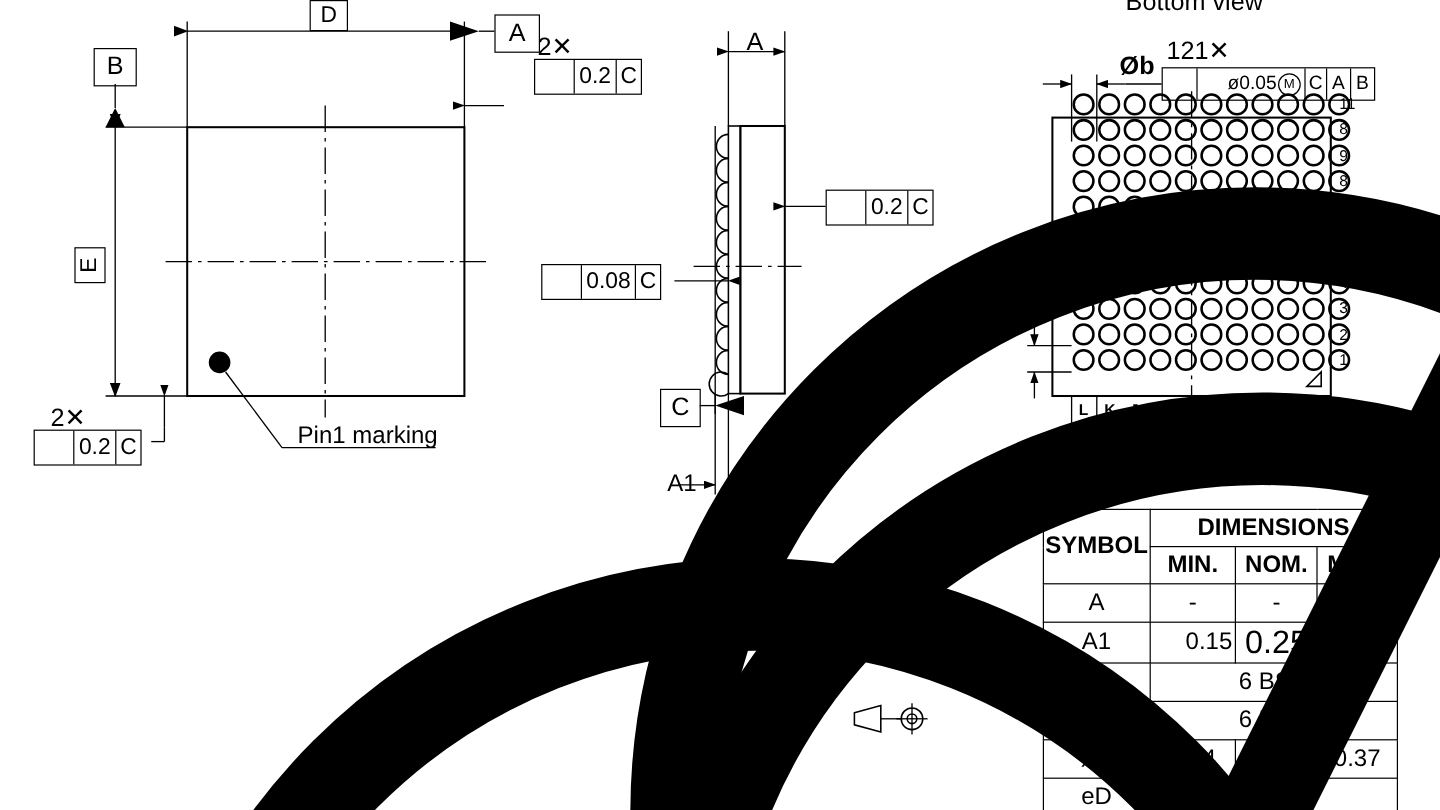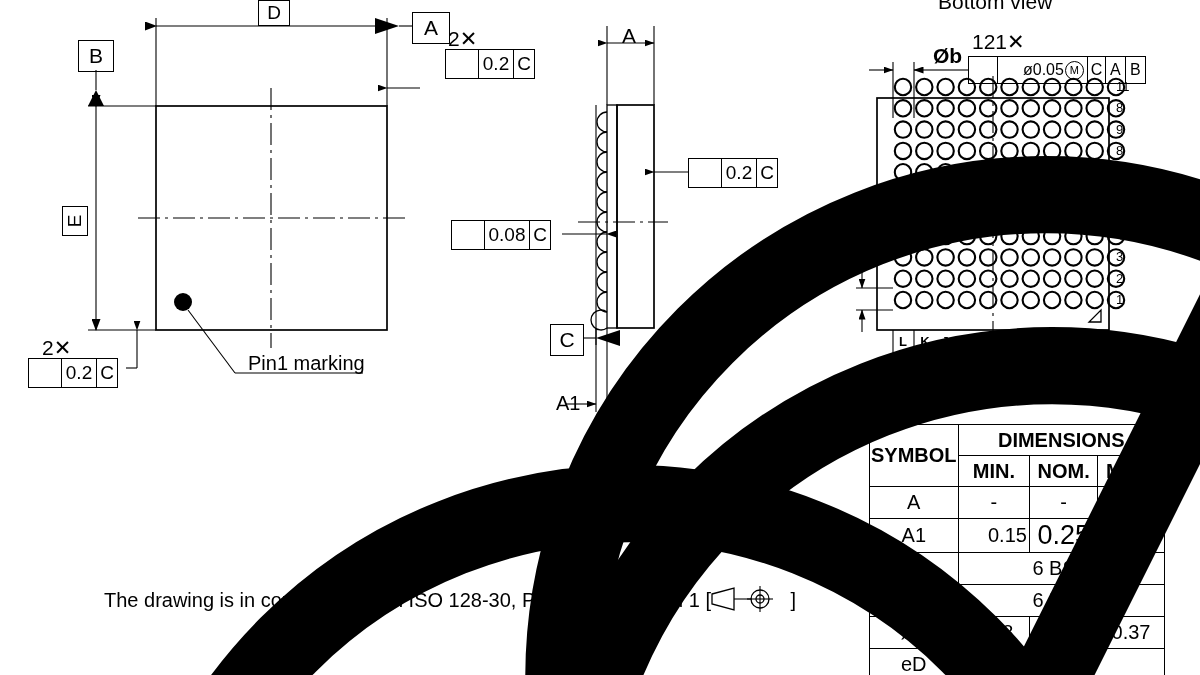--- a/index.html
+++ b/index.html
@@ -380,24 +380,20 @@
       <div style="position: absolute; left: 85.9px; top: 0px; font-size: 13px; font-weight: bold;">H</div>
       <div style="position: absolute; left: 107.2px; top: 0px; font-size: 13px; font-weight: bold;">G</div>
       <div style="position: absolute; left: 128.5px; top: 6px; font-size: 13px; font-weight: bold;">F</div>
       <div style="position: absolute; left: 149.8px; top: 0px; font-size: 13px; font-weight: bold;">E</div>
       <div style="position: absolute; left: 171.1px; top: 0px; font-size: 13px; font-weight: bold;">D</div>
       <div style="position: absolute; left: 192.4px; top: 0px; font-size: 13px; font-weight: bold;">C</div>
       <div style="position: absolute; left: 213.7px; top: 0px; font-size: 13px; font-weight: bold;">B</div>
       <div style="position: absolute; left: 235px; top: 0px; font-size: 13px; font-weight: bold;">A</div>
     </div>
 
-<div style="position:absolute;left:104px;top:589px;font-size:20px;white-space:nowrap;">
-  <span>The drawing is in compliance with ISO 128-30, Projection Method 1 [</span>
-  <span style="display:inline-block;width:74px;"></span><span>]</span>
-</div>
 
 <table id="dim-table" style="position:absolute;left:869px;top:424px;border-collapse:collapse;width:296px;">
   <thead>
     <tr>
       <th rowspan="2" style="border:1.6px solid #000;width:84px;height:56px;" class="tbl-t">SYMBOL</th>
       <th colspan="3" style="border:1.6px solid #000;height:28px;" class="tbl-t">DIMENSIONS</th>
     </tr>
     <tr>
       <th style="border:1.6px solid #000;width:70px;height:28px;" class="tbl-t">MIN.</th>
       <th style="border:1.6px solid #000;width:70px;" class="tbl-t">NOM.</th>
@@ -420,21 +416,21 @@
         <tr>
           <td style="border: 1.6px solid rgb(0, 0, 0); height: 29px; text-align: center; font-size: 20px;">D</td>
           <td colspan="3" style="border: 1.6px solid rgb(0, 0, 0); height: 29px; text-align: center; font-size: 20px;">6 BSC</td>
         </tr>
         <tr>
           <td style="border: 1.6px solid rgb(0, 0, 0); height: 29px; text-align: center; font-size: 20px;">E</td>
           <td colspan="3" style="border: 1.6px solid rgb(0, 0, 0); height: 29px; text-align: center; font-size: 20px;">6 BSC</td>
         </tr>
         <tr>
           <td style="border: 1.6px solid rgb(0, 0, 0); height: 29px; text-align: center; font-size: 20px;">Øb</td>
-          <td style="border: 1.6px solid rgb(0, 0, 0); height: 29px; text-align: center; font-size: 20px;">0.18</td>
+          <td style="border: 1.6px solid rgb(0, 0, 0); height: 29px; text-align: center; font-size: 20px;">0.24</td>
           <td style="border: 1.6px solid rgb(0, 0, 0); height: 29px; text-align: center; font-size: 20px;">0.32</td>
           <td style="border: 1.6px solid rgb(0, 0, 0); height: 29px; text-align: center; font-size: 20px;">0.37</td>
         </tr>
         <tr>
           <td style="border: 1.6px solid rgb(0, 0, 0); height: 29px; text-align: center; font-size: 20px;">eD</td>
           <td colspan="3" style="border: 1.6px solid rgb(0, 0, 0); height: 29px; text-align: center; font-size: 20px;">0.5 BSC</td>
         </tr>
       </tbody>
 </table>
 

